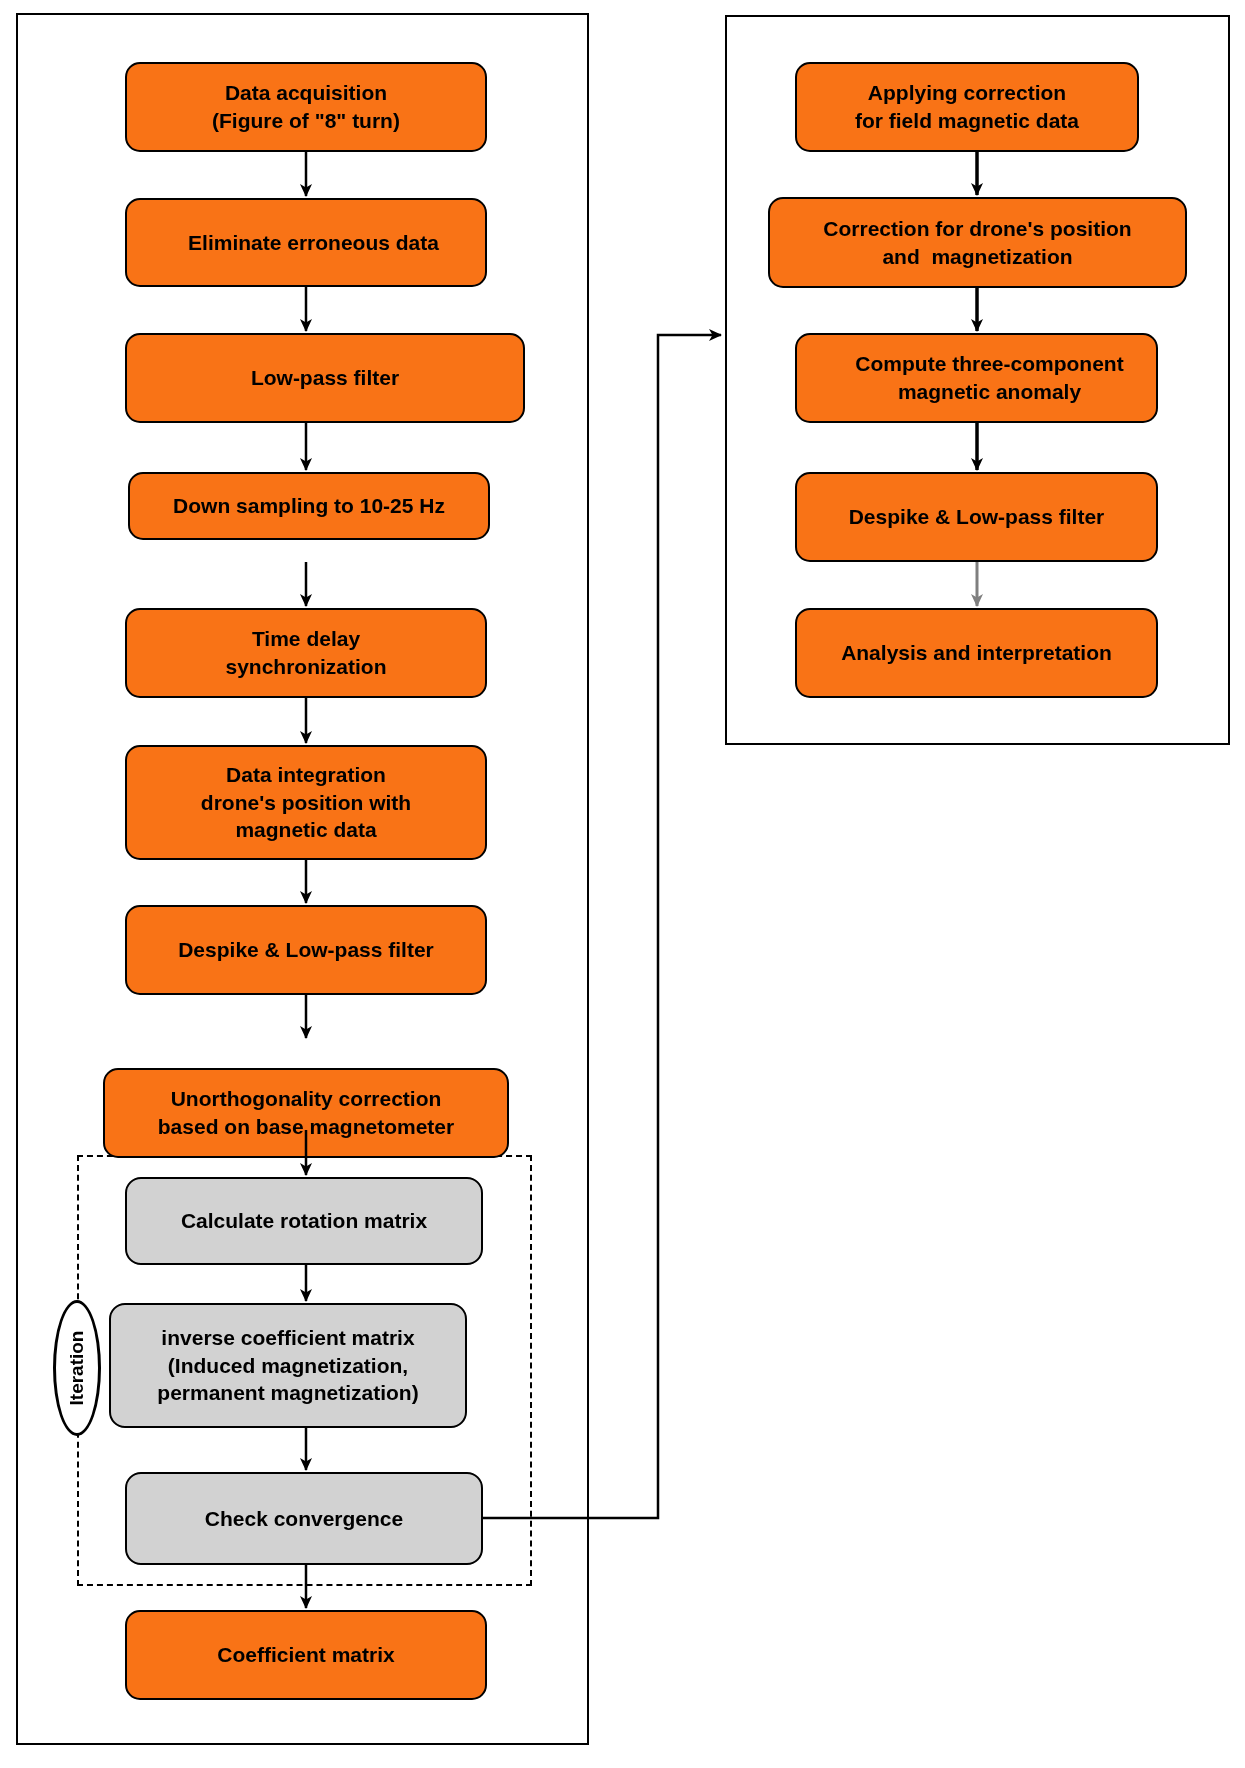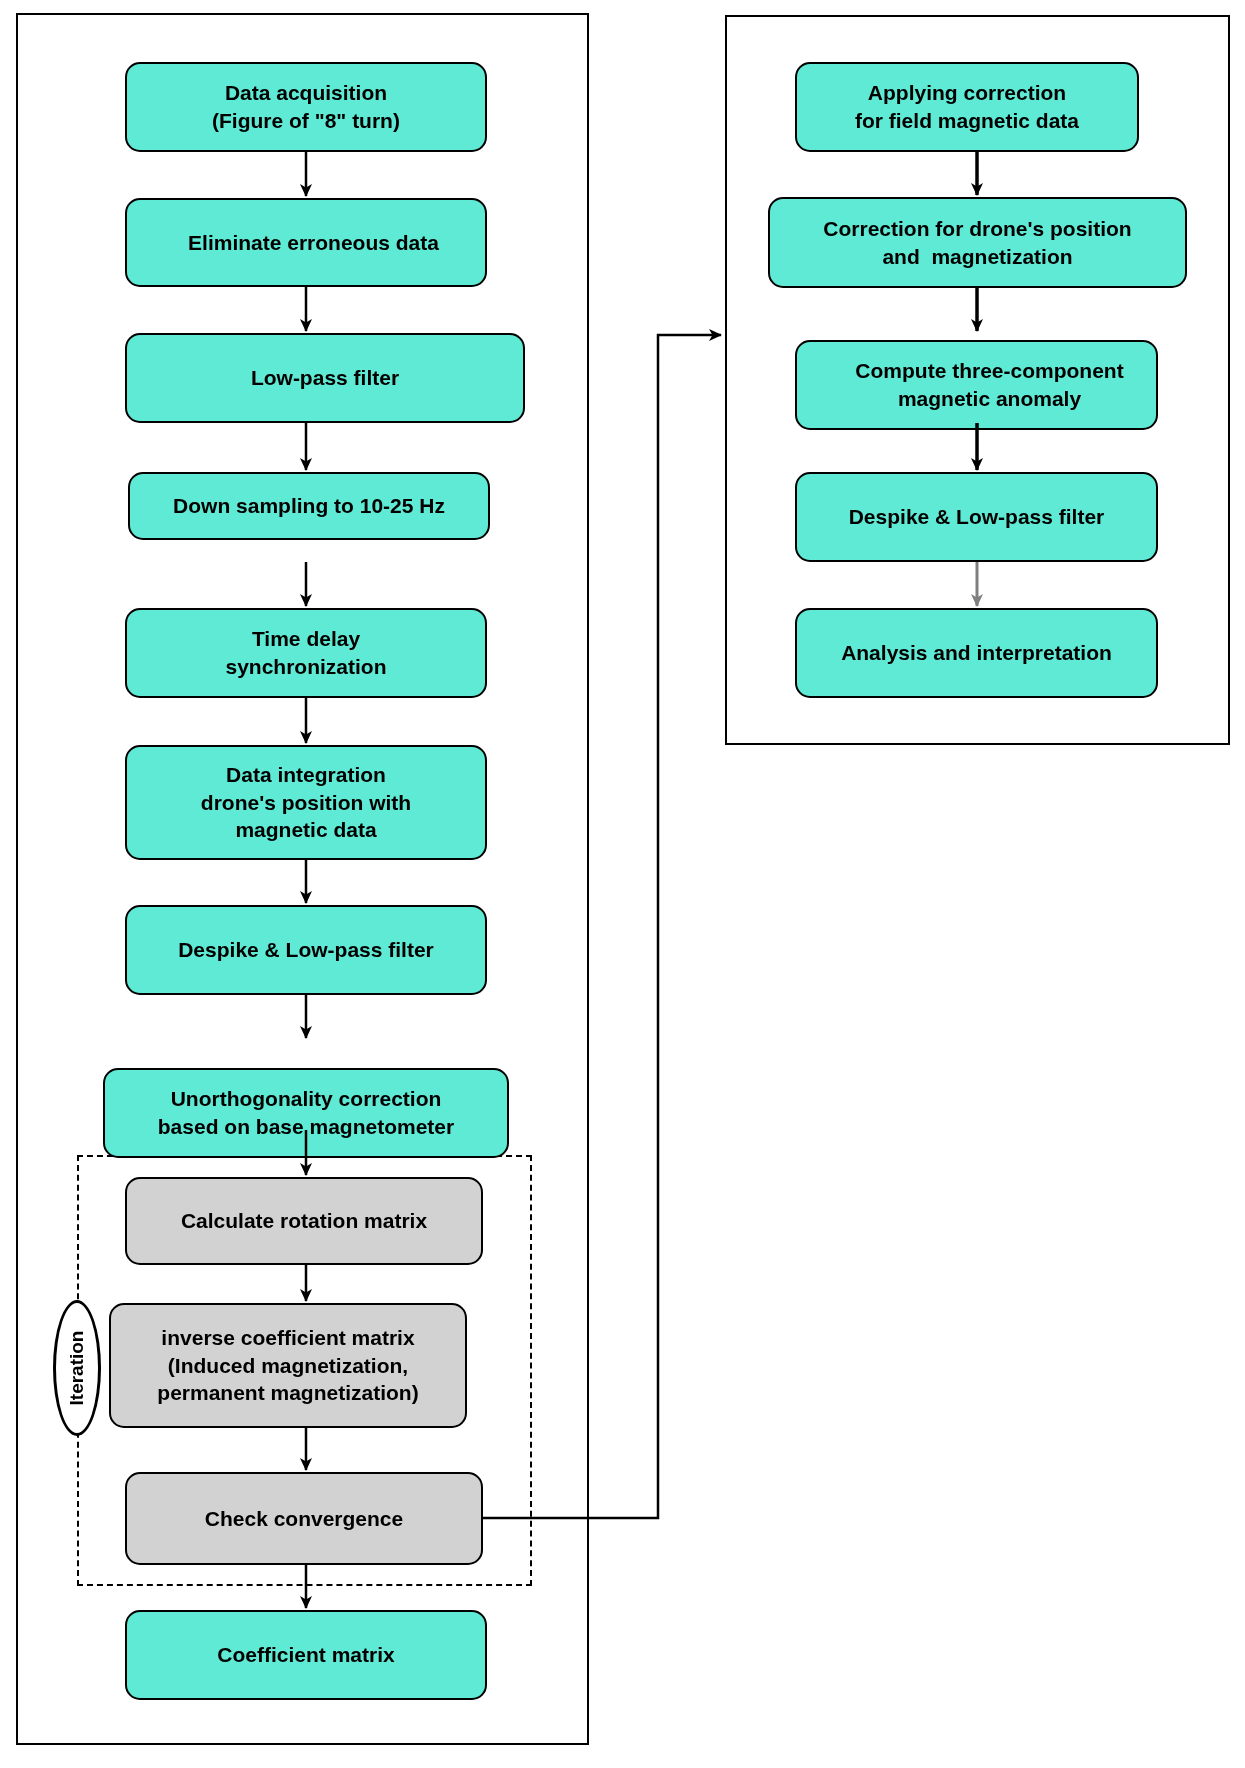--- a/index.html
+++ b/index.html
@@ -18,30 +18,30 @@
   }
   .node {
     position: absolute;
     box-sizing: border-box;
     display: flex;
     align-items: center;
     justify-content: center;
     text-align: center;
     border: 2px solid #000000;
     border-radius: 15px;
-    background: #5eead4;
+    background: #f97316;
     color: #000000;
     font-weight: bold;
     font-size: 21px;
     line-height: 1.32;
     white-space: pre-wrap;
     padding: 4px 8px;
     z-index: 2;
   }
-  .node.gray { background: #d2d2d2; }
+  .node.gray { background: #d2d2d2; border-radius: 16px; }
   .dashed-rect {
     position: absolute;
     border: 2px dashed #000000;
     box-sizing: border-box;
     z-index: 1;
   }
   .arrows {
     position: absolute;
     inset: 0;
     z-index: 4;
@@ -94,21 +94,21 @@
   <div class="node gray" style="left:109px; top:1303px; width:358px; height:125px;">inverse coefficient matrix
 (Induced magnetization,
 permanent magnetization)</div>
   <div class="node gray" style="left:125px; top:1472px; width:358px; height:93px;">Check convergence</div>
   <div class="node" style="left:125px; top:1610px; width:362px; height:90px;">Coefficient matrix</div>
 
   <div class="node" style="left:795px; top:62px;  width:344px; height:90px;">Applying correction
 for field magnetic data</div>
   <div class="node" style="left:768px; top:197px; width:419px; height:91px;">Correction for drone's position
 and  magnetization</div>
-  <div class="node" style="left:795px; top:340px; width:363px; height:90px;padding-left:34px;">Compute three-component
+  <div class="node" style="left:795px; top:333px; width:363px; height:90px;padding-left:34px;">Compute three-component
 magnetic anomaly</div>
   <div class="node" style="left:795px; top:472px; width:363px; height:90px;">Despike &amp; Low-pass filter</div>
   <div class="node" style="left:795px; top:608px; width:363px; height:90px;">Analysis and interpretation</div>
 
   <svg class="arrows" width="1245" height="1768" viewBox="0 0 1245 1768">
     <defs>
       <marker id="ah-black" markerUnits="userSpaceOnUse" markerWidth="16" markerHeight="16" refX="13" refY="8" orient="auto">
         <path d="M1,2 L14,8 L1,14 L4.5,8 Z" fill="#000000"></path>
       </marker>
       <marker id="ah-gray" markerUnits="userSpaceOnUse" markerWidth="16" markerHeight="16" refX="13" refY="8" orient="auto">

